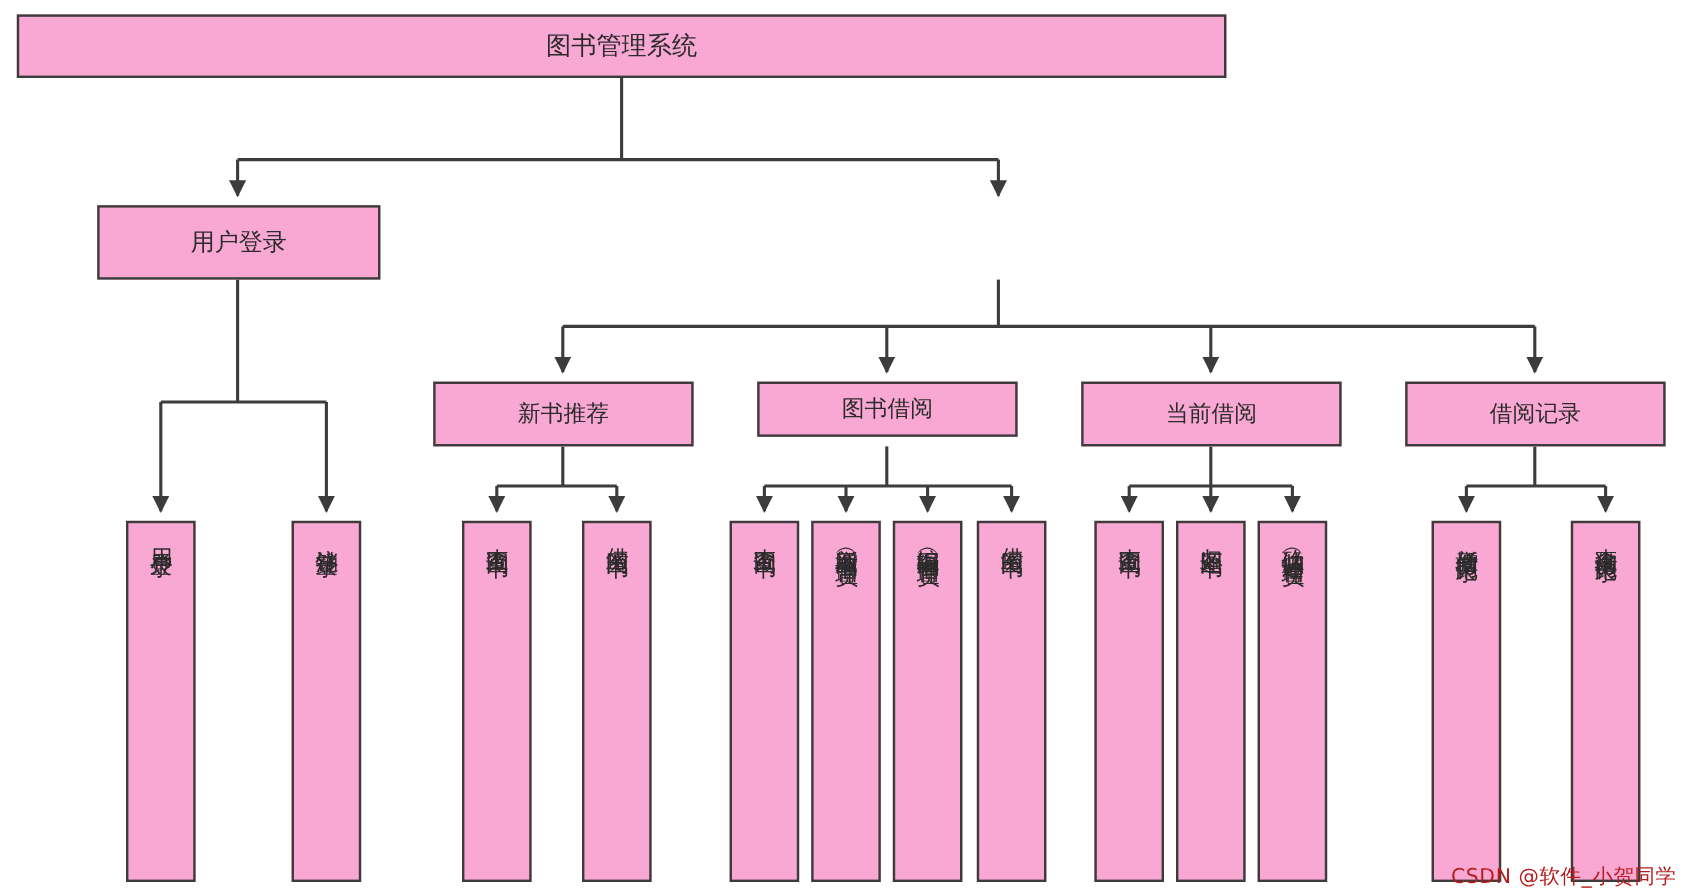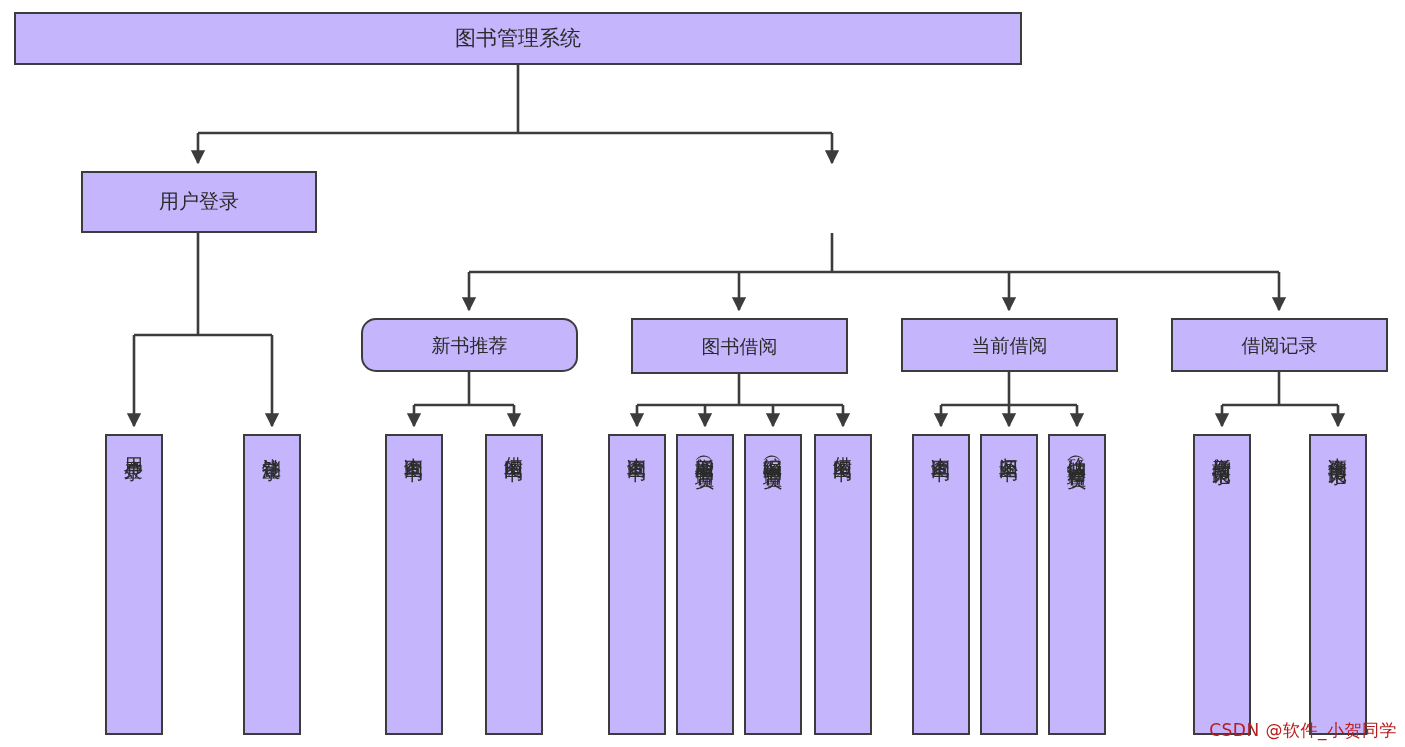--- a/index.html
+++ b/index.html
@@ -24,21 +24,21 @@
     left: 0;
     top: 0;
     width: 1405px;
     height: 747px;
     pointer-events: none;
   }
   
   .node {
     position: absolute;
     box-sizing: border-box;
-    background: #c4b5fd;
+    background: #f9a8d4;
     border: 2px solid #3c3c3c;
     display: flex;
     align-items: center;
     justify-content: center;
     color: #2b2b2b;
     line-height: 1.18;
   }
   .node.root {
     font-size: 21px;
   }
@@ -130,25 +130,25 @@
 
   <div class="node root" style="left:14px; top:12px; width:1008px; height:53px;">
     <span>图书管理系统</span>
   </div>
 
   <div class="node lvl1" style="left:81px; top:171px; width:236px; height:62px;">
     <span>用户登录</span>
   </div>
 
 
-  <div class="node lvl2" style="left:361px; top:318px; width:217px; height:54px;border-radius:15px;">
+  <div class="node lvl2" style="left:361px; top:318px; width:217px; height:54px;">
     <span>新书推荐</span>
   </div>
 
-  <div class="node lvl2" style="left:631px; top:318px; width:217px; height:56px;">
+  <div class="node lvl2" style="left:631px; top:318px; width:217px; height:46px;">
     <span>图书借阅</span>
   </div>
 
   <div class="node lvl2" style="left:1171px; top:318px; width:217px; height:54px;">
     <span>借阅记录</span>
   </div>
 
   <div class="node lvl2" style="left:901px; top:318px; width:217px; height:54px;">
     <span>当前借阅</span>
   </div>

